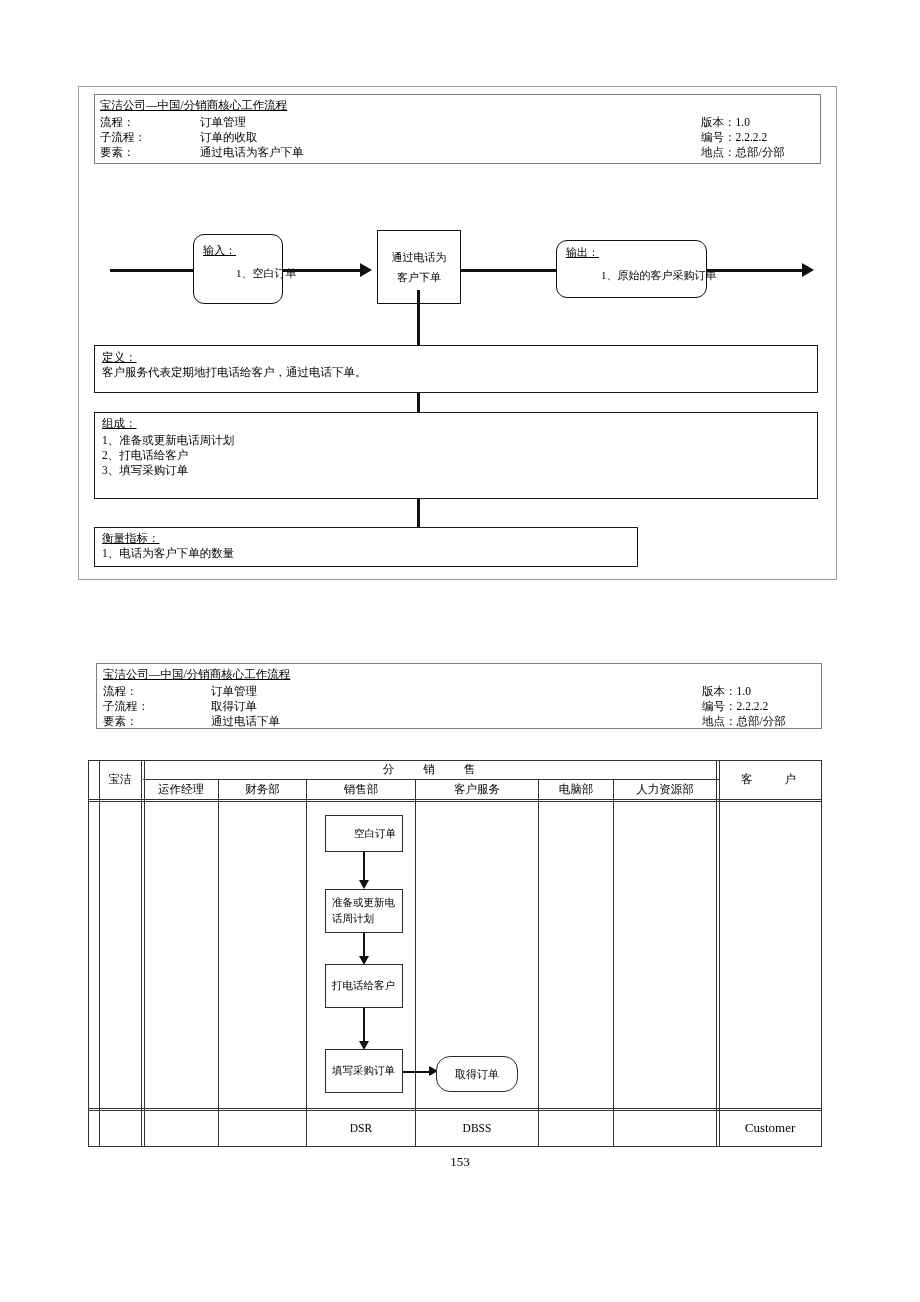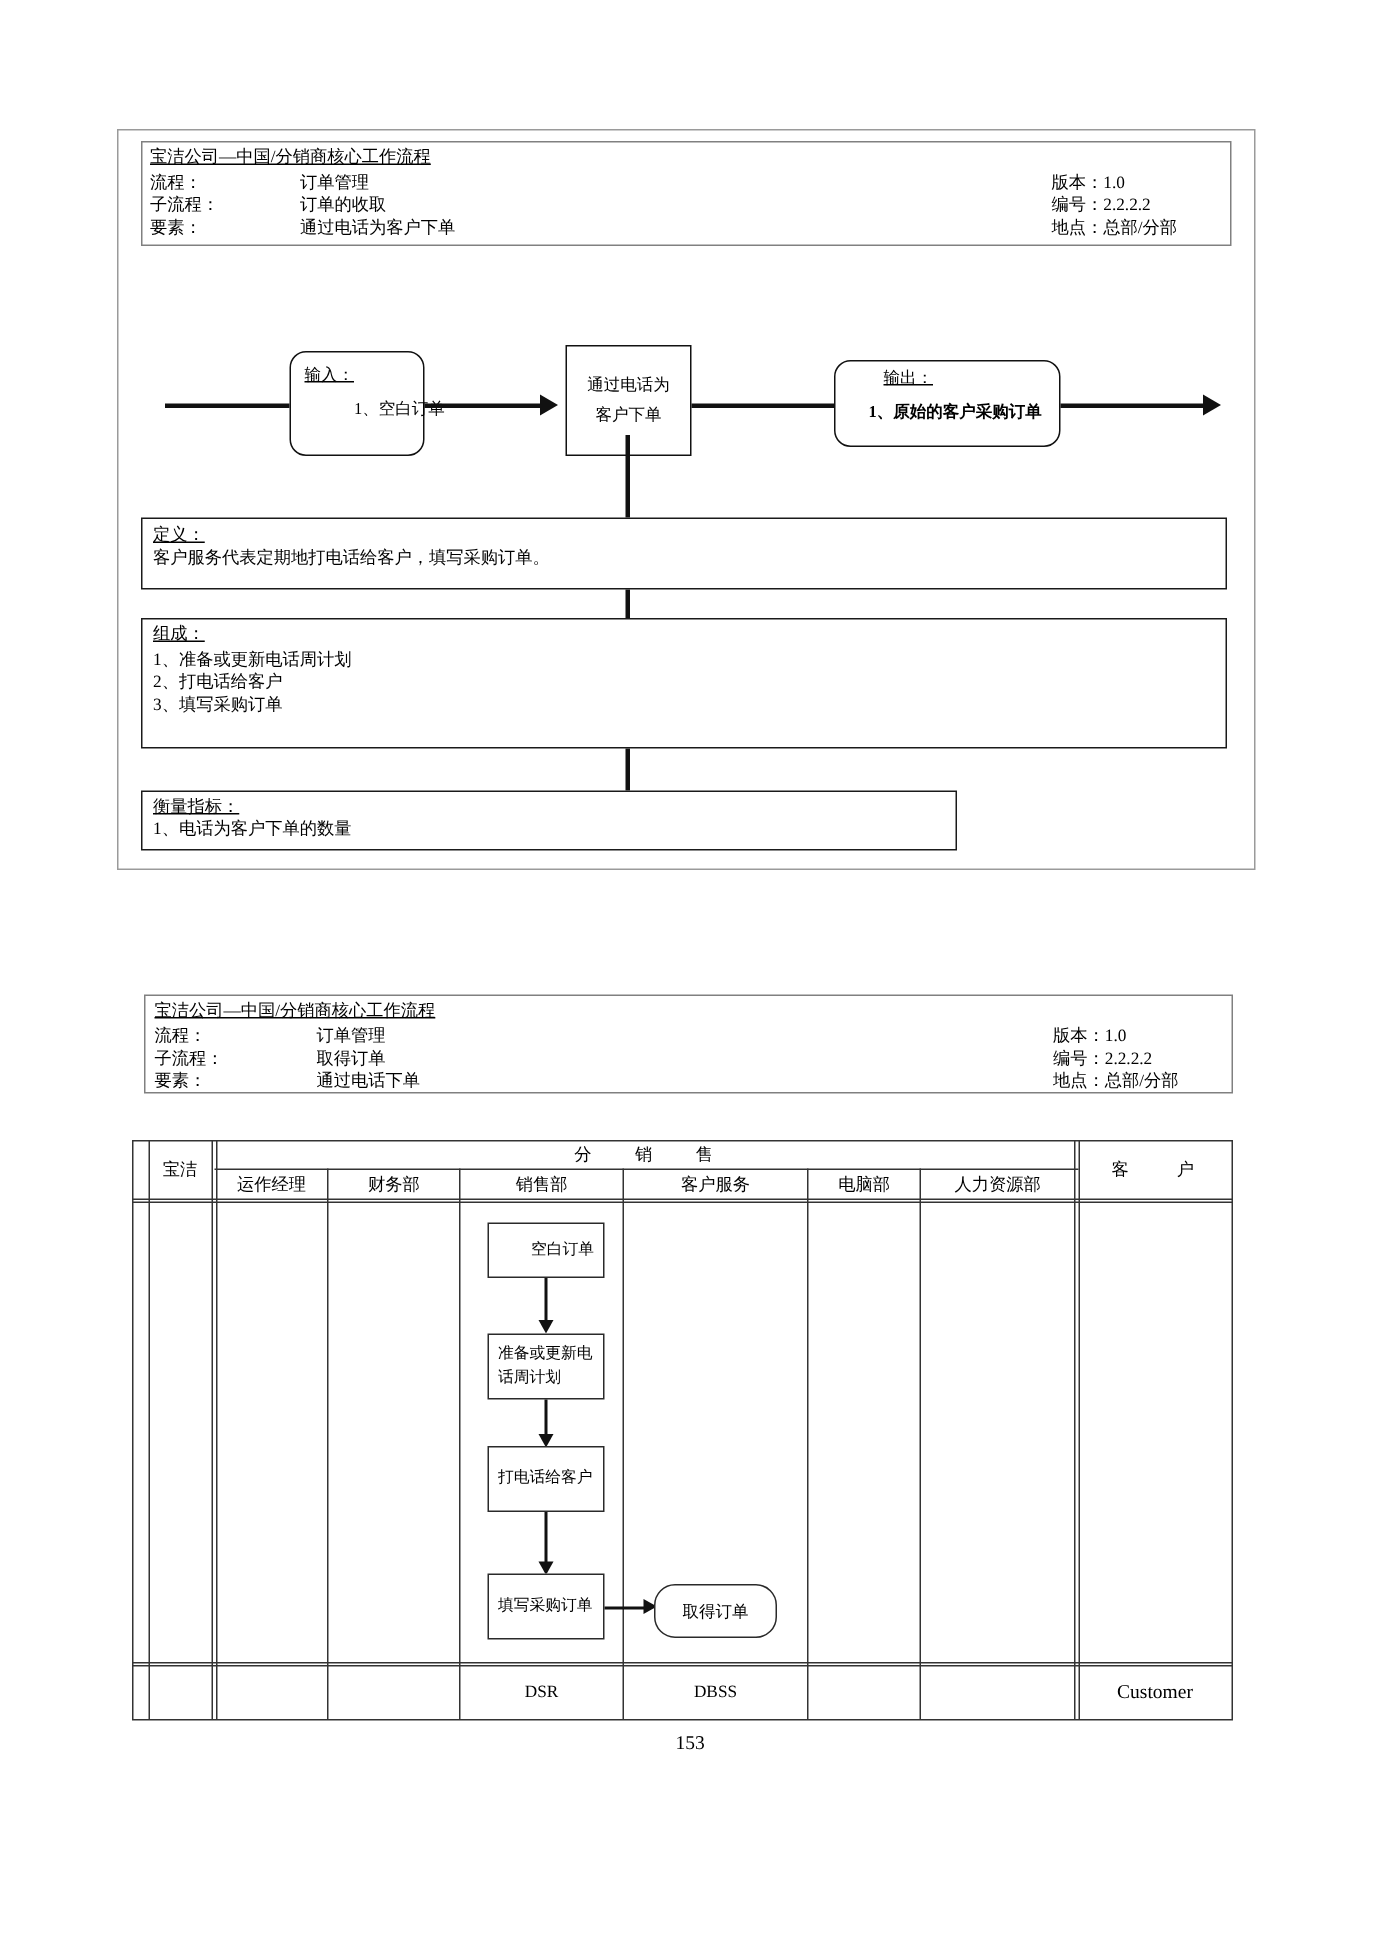--- a/index.html
+++ b/index.html
@@ -240,33 +240,33 @@
   <div class="arrowR" style="left:360px; top:263px;"></div>
 
   <div class="ipo-rect" style="left:377px; top:230px; width:84px; height:74px;">
     <div class="ipo-line">通过电话为</div>
     <div class="ipo-line">客户下单</div>
   </div>
 
   <div class="hline" style="left:461px; top:269px; width:96px;"></div>
 
   <div class="ipo-round" style="left:556px; top:240px; width:151px; height:58px;"></div>
-  <div class="ipo-lbl" style="left:566px; top:245px;margin-left:23px;">输出：</div>
-  <div class="ipo-item" style="left:546px; top:268px;font-weight:bold;">1、原始的客户采购订单</div>
+  <div class="ipo-lbl" style="left:566px; top:245px;">输出：</div>
+  <div class="ipo-item" style="left:568px; top:268px;">1、原始的客户采购订单</div>
 
   <div class="hline" style="left:707px; top:269px; width:100px;"></div>
   <div class="arrowR" style="left:802px; top:263px;"></div>
 
   <div class="vline" style="left:417px; top:290px; height:56px;"></div>
   <div class="vline" style="left:417px; top:392px; height:30px;"></div>
   <div class="vline" style="left:417px; top:498px; height:30px;"></div>
 
   <div class="secbox" style="left:94px; top:345px; width:724px; height:48px;"></div>
   <div class="sec-title" style="left:102px; top:350px;">定义：</div>
-  <div class="sec-line" style="left:102px; top:365px;">客户服务代表定期地打电话给客户，填写采购订单。</div>
+  <div class="sec-line" style="left:102px; top:365px;">客户服务代表定期地打电话给客户，通过电话下单。</div>
 
   <div class="secbox" style="left:94px; top:412px; width:724px; height:87px;"></div>
   <div class="sec-title" style="left:102px; top:416px;">组成：</div>
   <div class="sec-line" style="left:102px; top:433px;">1、准备或更新电话周计划</div>
   <div class="sec-line" style="left:102px; top:448px;">2、打电话给客户</div>
   <div class="sec-line" style="left:102px; top:463px;">3、填写采购订单</div>
 
   <div class="secbox" style="left:94px; top:527px; width:544px; height:40px;"></div>
   <div class="sec-title" style="left:102px; top:531px;">衡量指标：</div>
   <div class="sec-line" style="left:102px; top:546px;">1、电话为客户下单的数量</div>

